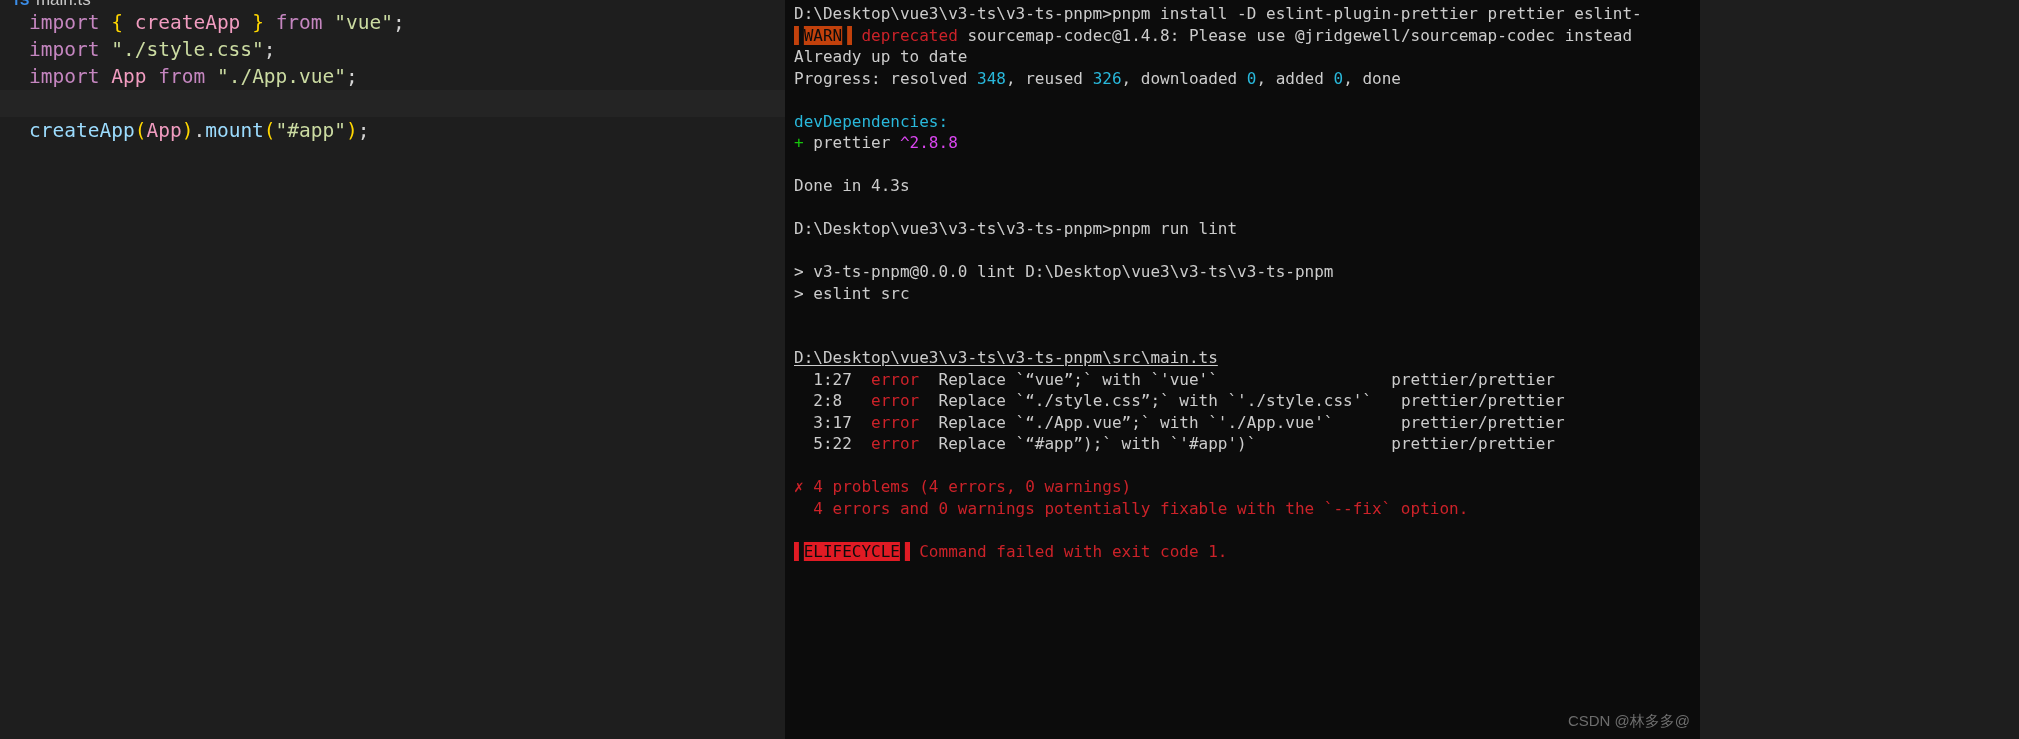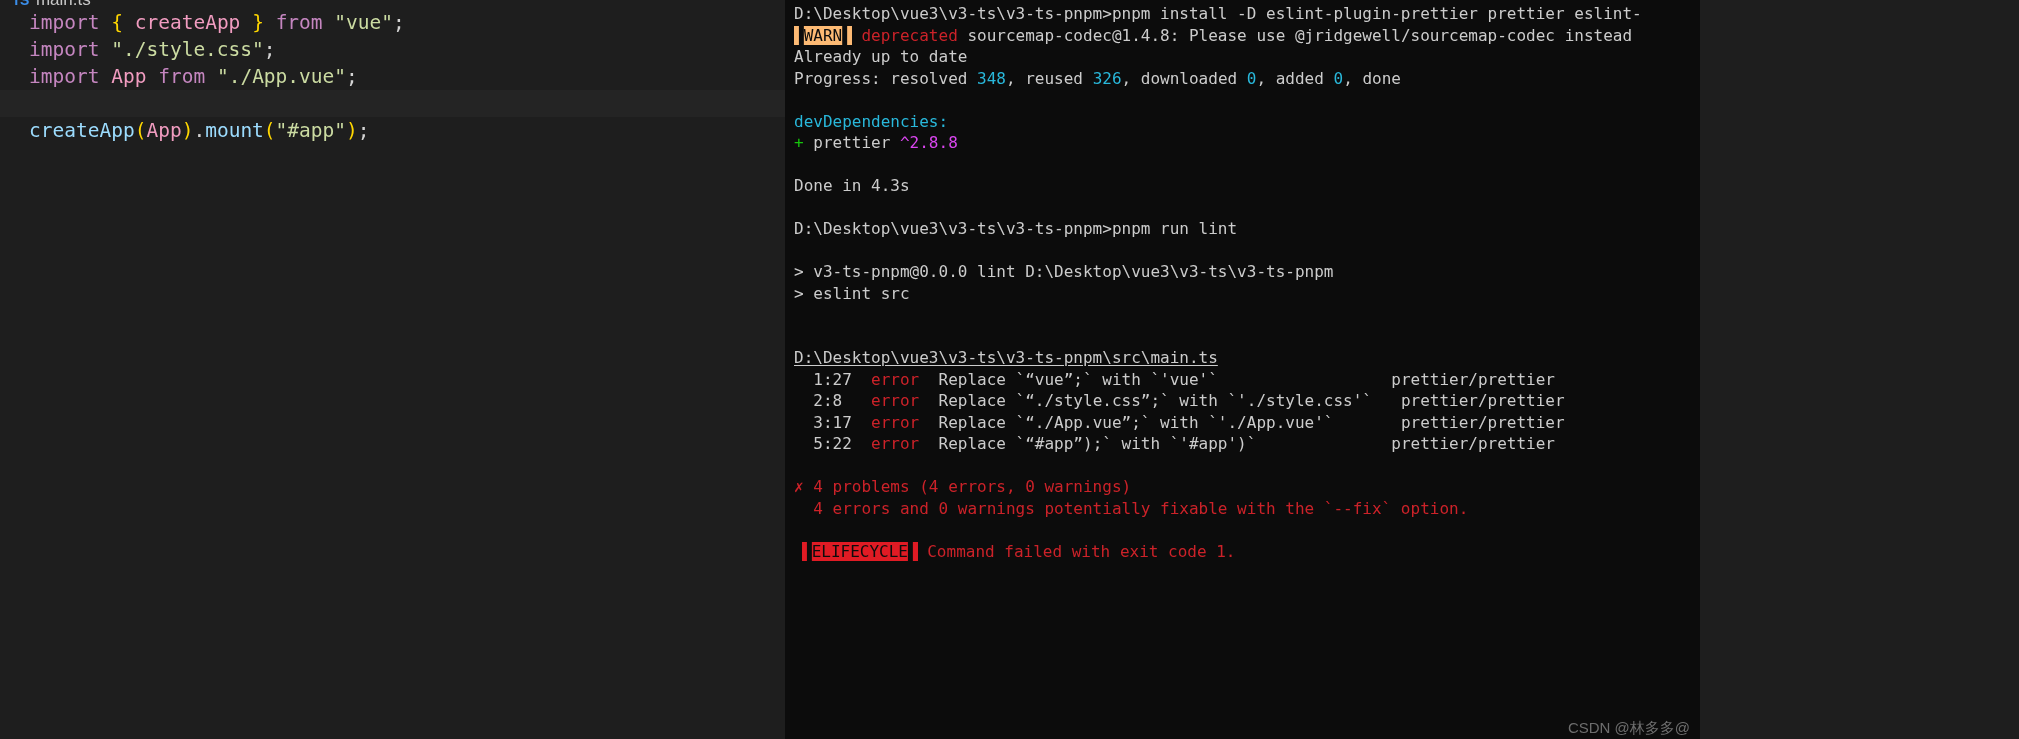--- a/index.html
+++ b/index.html
@@ -95,39 +95,38 @@
     white-space: pre;
   }
   .term-line { height: 21.5px; }
   .c-white   { color: #cccccc; }
   .c-cyan    { color: #29b8db; margin-top: 32px; }
   .c-green   { color: #16c60c; }
   .c-red     { color: #cc2229; }
   .c-dim     { color: #d946ef; }
   .c-under   { text-decoration: underline; text-underline-offset: 2px; }
   .badge-warn {
-    background: #fdba74;
+    background: #c2410c;
     color: #0c0c0c;
   }
   .badge-err {
     background: #e01b24;
     color: #0c0c0c;
-    margin-left: 8px;
   }
 
   
   .arrow { position: absolute; pointer-events: none; }
   #arrow1 { left: 1088px; top: 196px; }
   #arrow2 { left: 1121px; top: 430px; }
 
   
   .watermark {
     position: absolute;
     right: 10px;
-    bottom: 1px;
+    bottom: 8px;
     font-family: "Liberation Sans", sans-serif;
     font-size: 15px;
     color: #6d6d6d;
   }
 </style>
 </head>
 <body>
 
 <div id="app">
 

